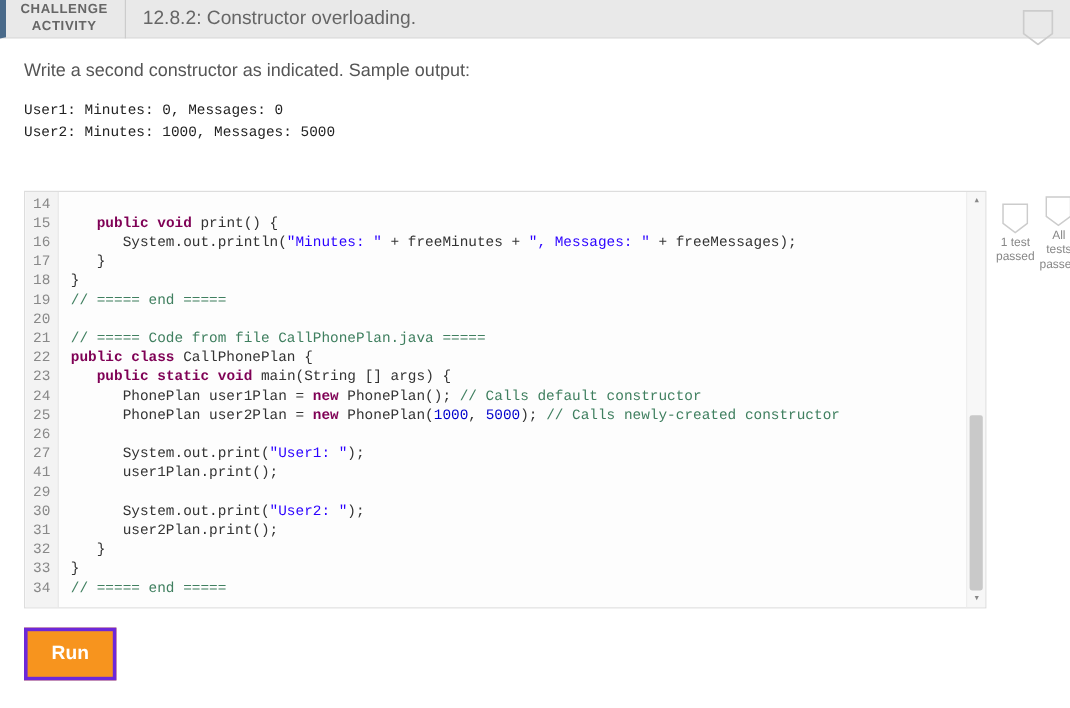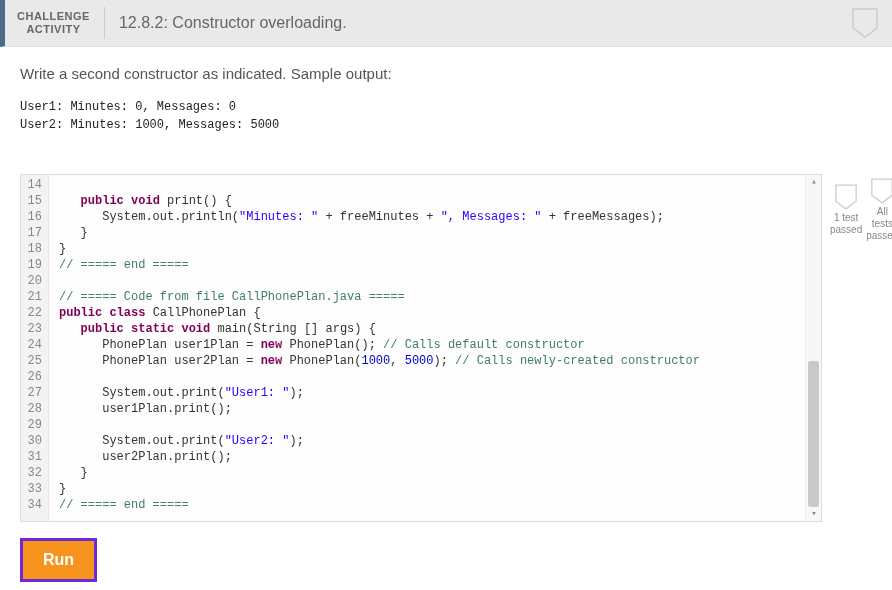--- a/index.html
+++ b/index.html
@@ -9,21 +9,21 @@
     font-size: 14px;
     background: #fff;
     width: 892px;
   }
   .header {
     display: flex;
     align-items: center;
     background: #e9e9e9;
     border-bottom: 1px solid #ddd;
     border-left: 5px solid #4a6a8a;
-    height: 47px;
+    height: 32px;
     position: relative;
   }
   .header-label {
     color: #666;
     font-size: 11px;
     font-weight: bold;
     letter-spacing: 0.5px;
     line-height: 1.2;
     padding: 0 14px 0 12px;
     border-right: 1px solid #ccc;
@@ -200,21 +200,21 @@
             <div>18</div>
             <div>19</div>
             <div>20</div>
             <div>21</div>
             <div>22</div>
             <div>23</div>
             <div>24</div>
             <div>25</div>
             <div>26</div>
             <div>27</div>
-            <div>28</div>
+            <div>41</div>
             <div>29</div>
             <div>30</div>
             <div>31</div>
             <div>32</div>
             <div>33</div>
             <div>34</div>
           </div>
         <div class="code-area" id="code-area"><div class="line">&nbsp;</div><div class="line"><span>   </span><span class="tok-kw">public</span><span> </span><span class="tok-kw">void</span><span> print() {</span></div><div class="line"><span>      System.out.println(</span><span class="tok-str">"Minutes: "</span><span> + freeMinutes + </span><span class="tok-str">", Messages: "</span><span> + freeMessages);</span></div><div class="line"><span>   }</span></div><div class="line"><span>}</span></div><div class="line"><span class="tok-cmt">// ===== end =====</span></div><div class="line">&nbsp;</div><div class="line"><span class="tok-cmt">// ===== Code from file CallPhonePlan.java =====</span></div><div class="line"><span class="tok-kw">public</span><span> </span><span class="tok-kw">class</span><span> CallPhonePlan {</span></div><div class="line"><span>   </span><span class="tok-kw">public</span><span> </span><span class="tok-kw">static</span><span> </span><span class="tok-kw">void</span><span> main(String [] args) {</span></div><div class="line"><span>      PhonePlan user1Plan = </span><span class="tok-kw">new</span><span> PhonePlan(); </span><span class="tok-cmt">// Calls default constructor</span></div><div class="line"><span>      PhonePlan user2Plan = </span><span class="tok-kw">new</span><span> PhonePlan(</span><span class="tok-num">1000</span><span>, </span><span class="tok-num">5000</span><span>); </span><span class="tok-cmt">// Calls newly-created constructor</span></div><div class="line">&nbsp;</div><div class="line"><span>      System.out.print(</span><span class="tok-str">"User1: "</span><span>);</span></div><div class="line"><span>      user1Plan.print();</span></div><div class="line">&nbsp;</div><div class="line"><span>      System.out.print(</span><span class="tok-str">"User2: "</span><span>);</span></div><div class="line"><span>      user2Plan.print();</span></div><div class="line"><span>   }</span></div><div class="line"><span>}</span></div><div class="line"><span class="tok-cmt">// ===== end =====</span></div></div>
         <div class="scrollbar">
           <div class="scroll-arrow scroll-up">▴</div>

